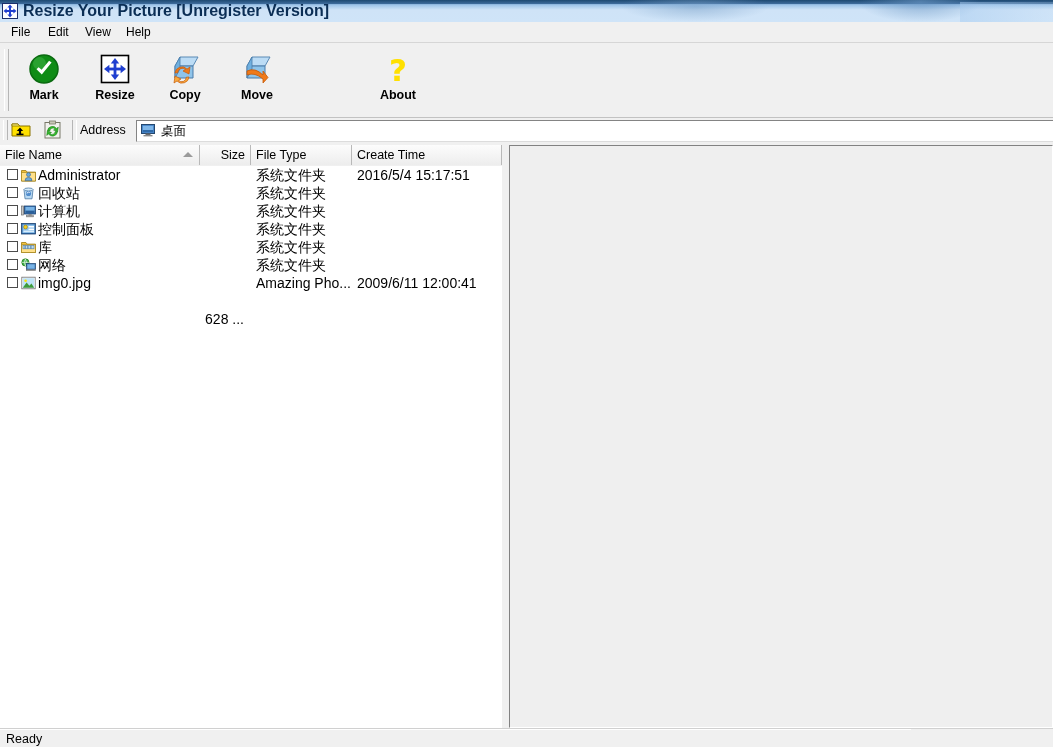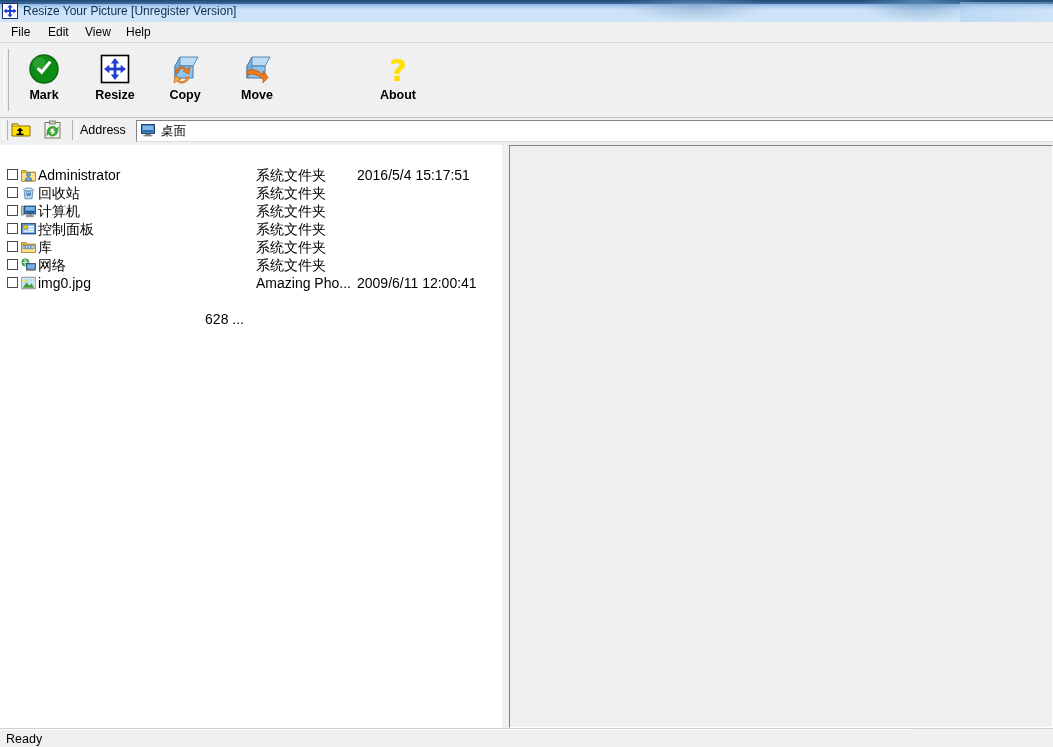--- a/index.html
+++ b/index.html
@@ -22,21 +22,21 @@
     background:linear-gradient(to bottom,#1d4971,#3f6d9e);
   }
   .tb-blur1{position:absolute;left:620px;top:0;width:150px;height:22px;
     background:radial-gradient(ellipse at 50% 30%,rgba(120,160,200,.55),rgba(200,225,248,0) 70%);}
   .tb-blur2{position:absolute;left:860px;top:0;width:120px;height:22px;
     background:radial-gradient(ellipse at 50% 10%,rgba(105,150,195,.65),rgba(200,225,248,0) 72%);}
   .tb-blur3{position:absolute;left:960px;top:2px;width:93px;height:20px;
     background:linear-gradient(to right,rgba(170,205,240,.5),rgba(205,228,248,.2));}
   .app-icon{position:absolute;left:2px;top:3px;width:16px;height:16px;}
   .title-text{position:absolute;left:23px;top:3px;height:16px;line-height:16px;
-    font-size:12px;font-weight:normal;color:#0b2e55;white-space:nowrap;}
+    font-size:16px;font-weight:bold;color:#0b2e55;white-space:nowrap;}
 
   
   .menubar{position:absolute;left:0;top:22px;width:1053px;height:20px;
     background:#f0f0f0;border-bottom:1px solid #d6d6d6;}
   .menu-item{position:absolute;top:2px;height:16px;line-height:16px;padding:0 5px;
     font-size:12px;color:#000;cursor:default;white-space:nowrap;}
 
   
   .toolbar{position:absolute;left:0;top:43px;width:1053px;height:74px;
     background:#f0f0f0;border-bottom:1px solid #c2c2c2;}
@@ -236,20 +236,35 @@
           <rect x="4.5" y="9.5" width="5" height="1.6" fill="#6b6b6b"></rect>
           <rect x="2.5" y="11" width="9" height="1.4" fill="#8a8a8a"></rect>
         </svg>
       </span>
       <span class="atxt">桌面</span>
     </div>
   </div>
 
   <div class="listpane">
 
+    <div class="hdr">
+      <div class="hcell" style="left:0px;width:200px">
+        <span>File Name</span>
+        <span class="sortarrow"></span>
+      </div>
+      <div class="hcell num" style="left:200px;width:51px">
+        <span>Size</span>
+      </div>
+      <div class="hcell" style="left:251px;width:101px">
+        <span>File Type</span>
+      </div>
+      <div class="hcell" style="left:352px;width:150px">
+        <span>Create Time</span>
+      </div>
+    </div>
 
     <div class="rows">
 
       <div class="row">
         <span class="cb"></span>
         <span class="ric">
           <svg width="15" height="14" viewBox="0 0 15 14">
             <path d="M0.5 2.5 h4.4 l1.2 1.6 h8.4 v9 h-14 Z" fill="#f5c33c" stroke="#9a7a10" stroke-width="0.8"></path>
             <path d="M0.5 4.5 h14 v8.5 h-14 Z" fill="#ffe08a" stroke="#9a7a10" stroke-width="0.6"></path>
             <circle cx="7.5" cy="6.6" r="2" fill="#6aa8dd" stroke="#2e5f92" stroke-width="0.6"></circle>

